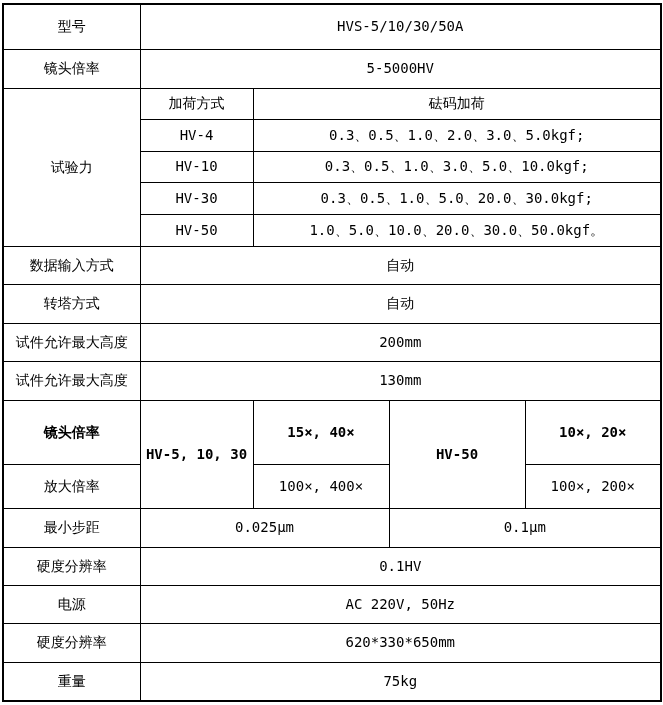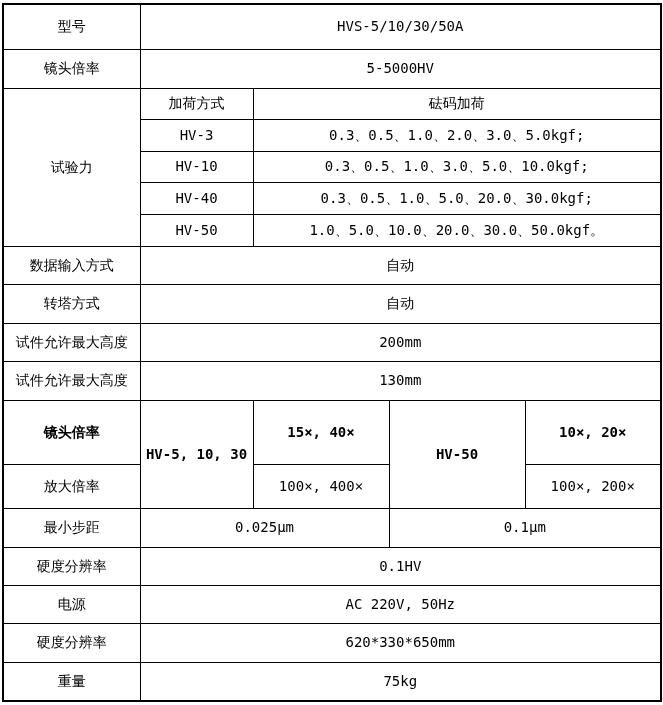--- a/index.html
+++ b/index.html
@@ -58,29 +58,29 @@
     <tr class="r-h39">
       <td>镜头倍率</td>
       <td colspan="4">5-5000HV</td>
     </tr>
     <tr class="r-h31">
       <td rowspan="5">试验力</td>
       <td>加荷方式</td>
       <td colspan="3">砝码加荷</td>
     </tr>
     <tr class="r-h32">
-      <td>HV-3</td>
+      <td>HV-4</td>
       <td colspan="3">0.3、0.5、1.0、2.0、3.0、5.0kgf;</td>
     </tr>
     <tr class="r-h31">
       <td>HV-10</td>
       <td colspan="3">0.3、0.5、1.0、3.0、5.0、10.0kgf;</td>
     </tr>
     <tr class="r-h32">
-      <td>HV-40</td>
+      <td>HV-30</td>
       <td colspan="3">0.3、0.5、1.0、5.0、20.0、30.0kgf;</td>
     </tr>
     <tr class="r-h32">
       <td>HV-50</td>
       <td colspan="3">1.0、5.0、10.0、20.0、30.0、50.0kgf。</td>
     </tr>
     <tr class="r-h38">
       <td>数据输入方式</td>
       <td colspan="4">自动</td>
     </tr>

